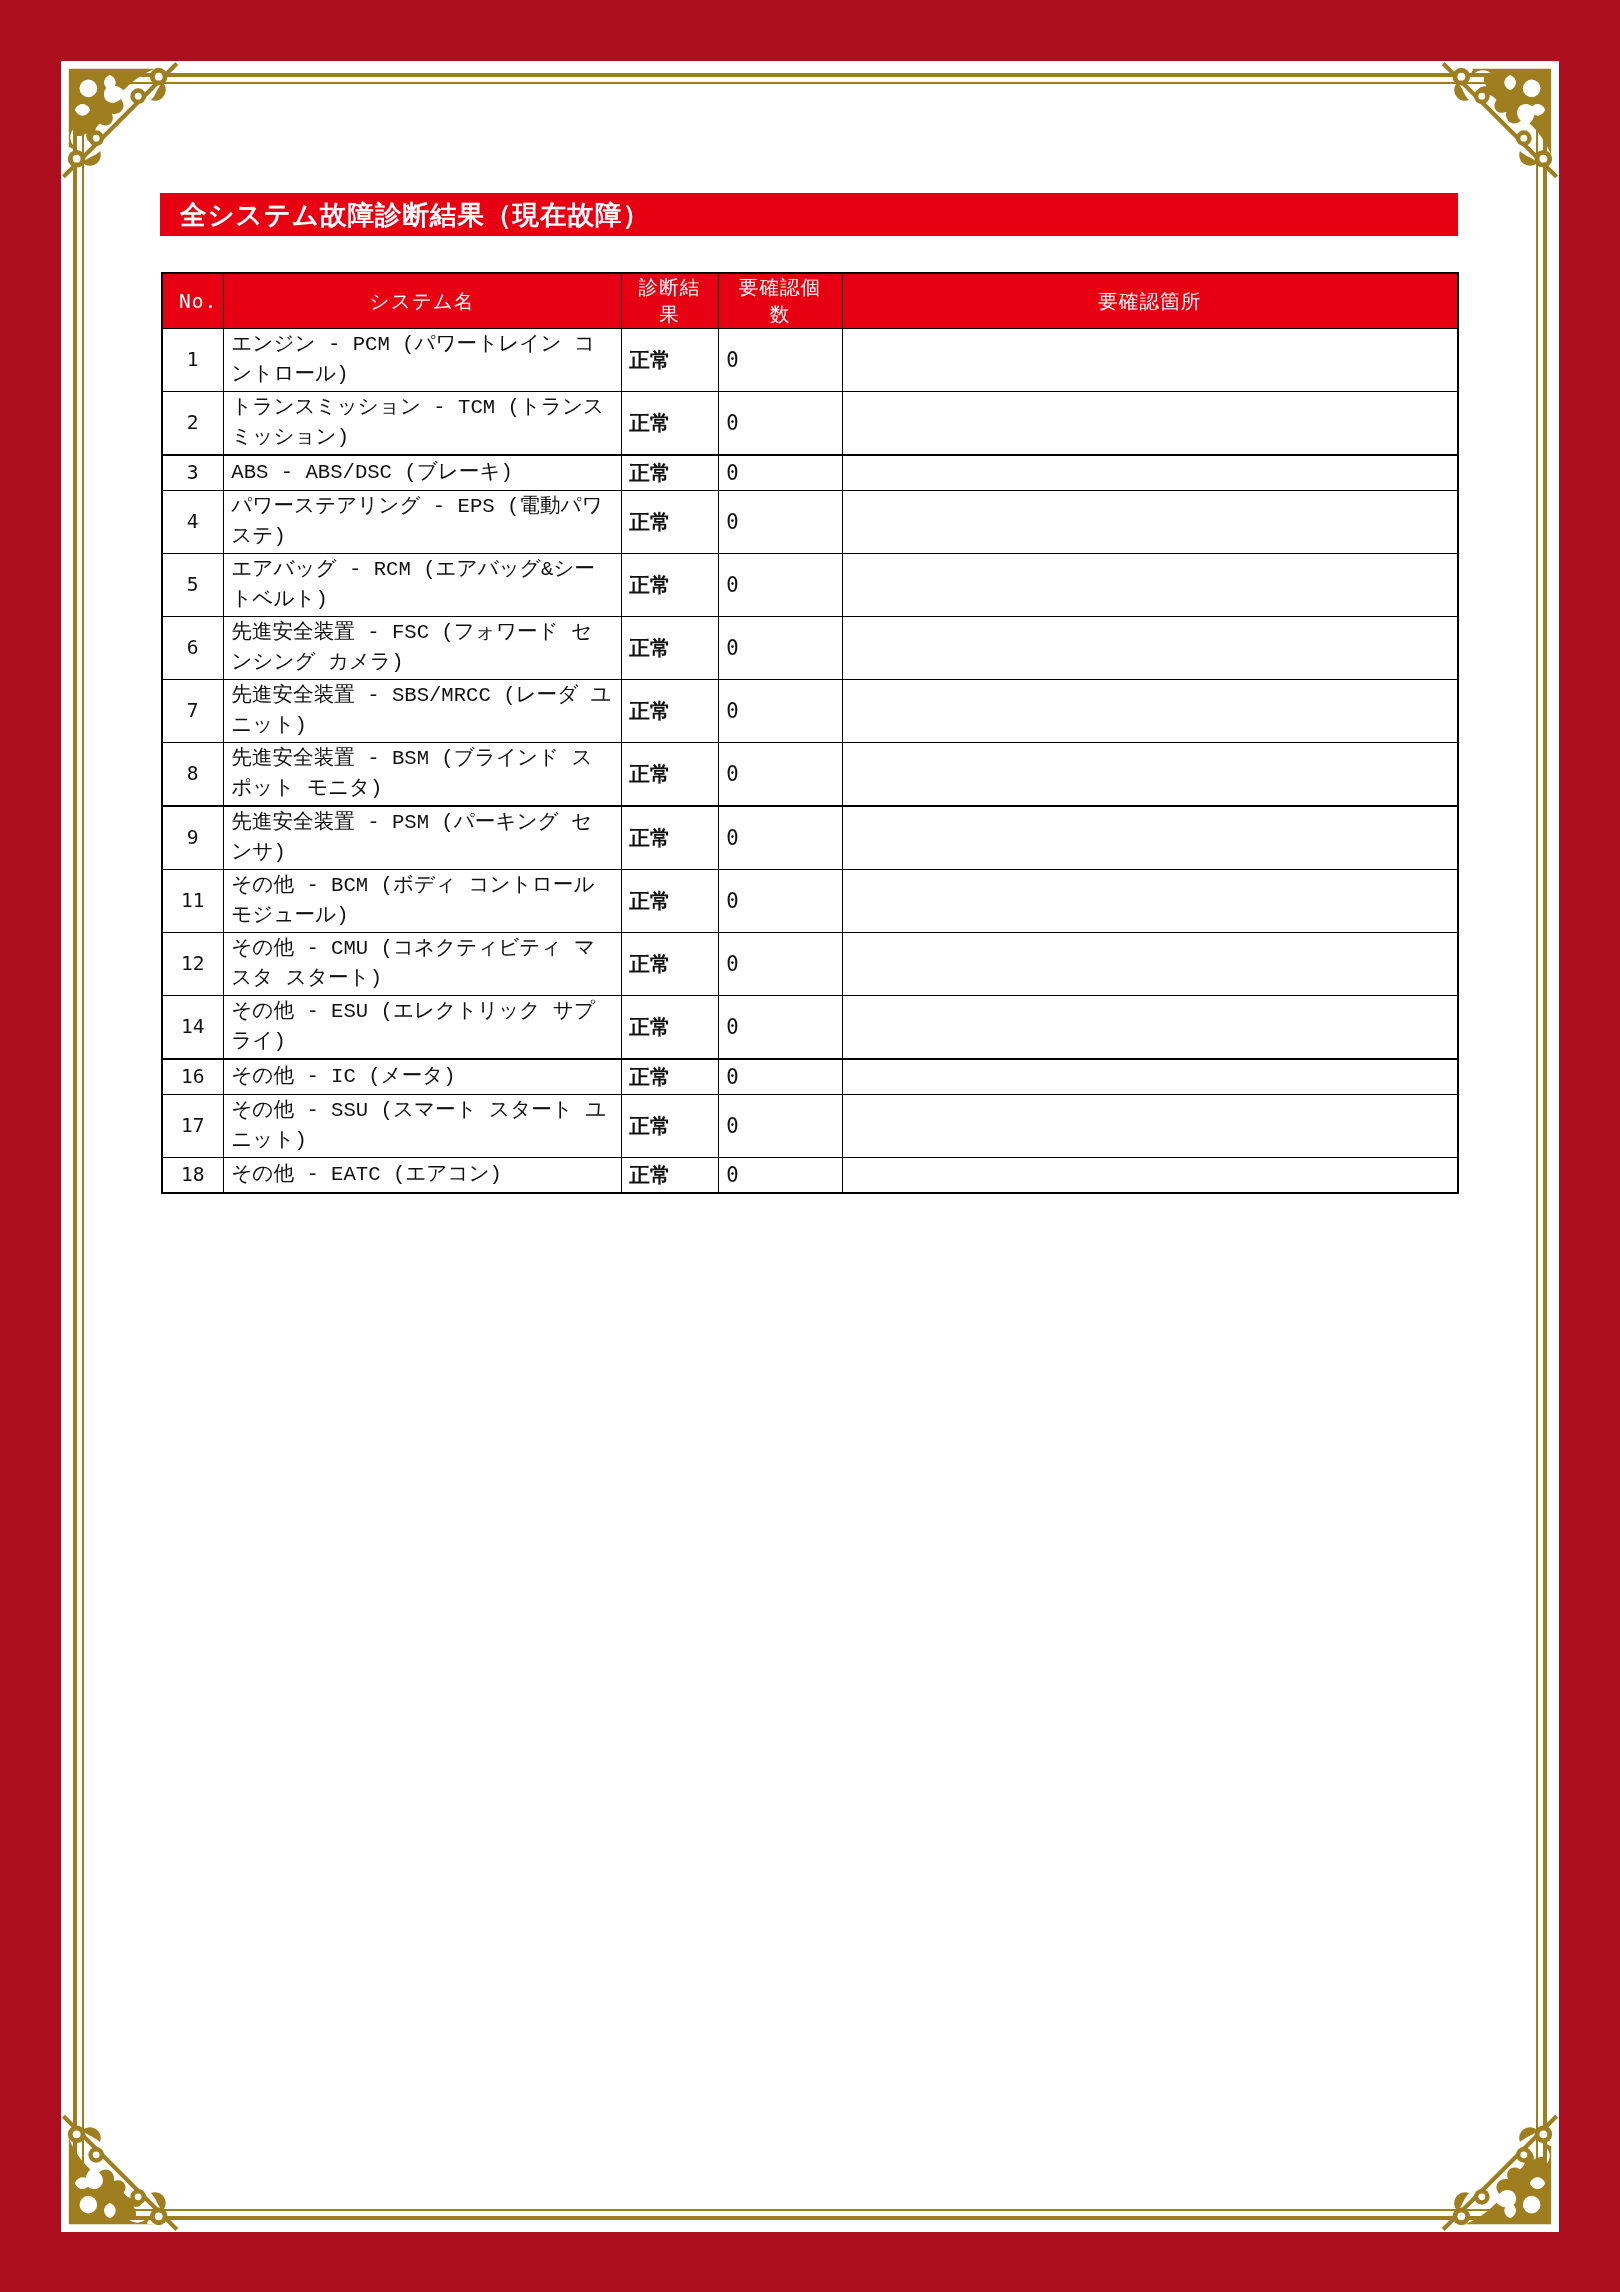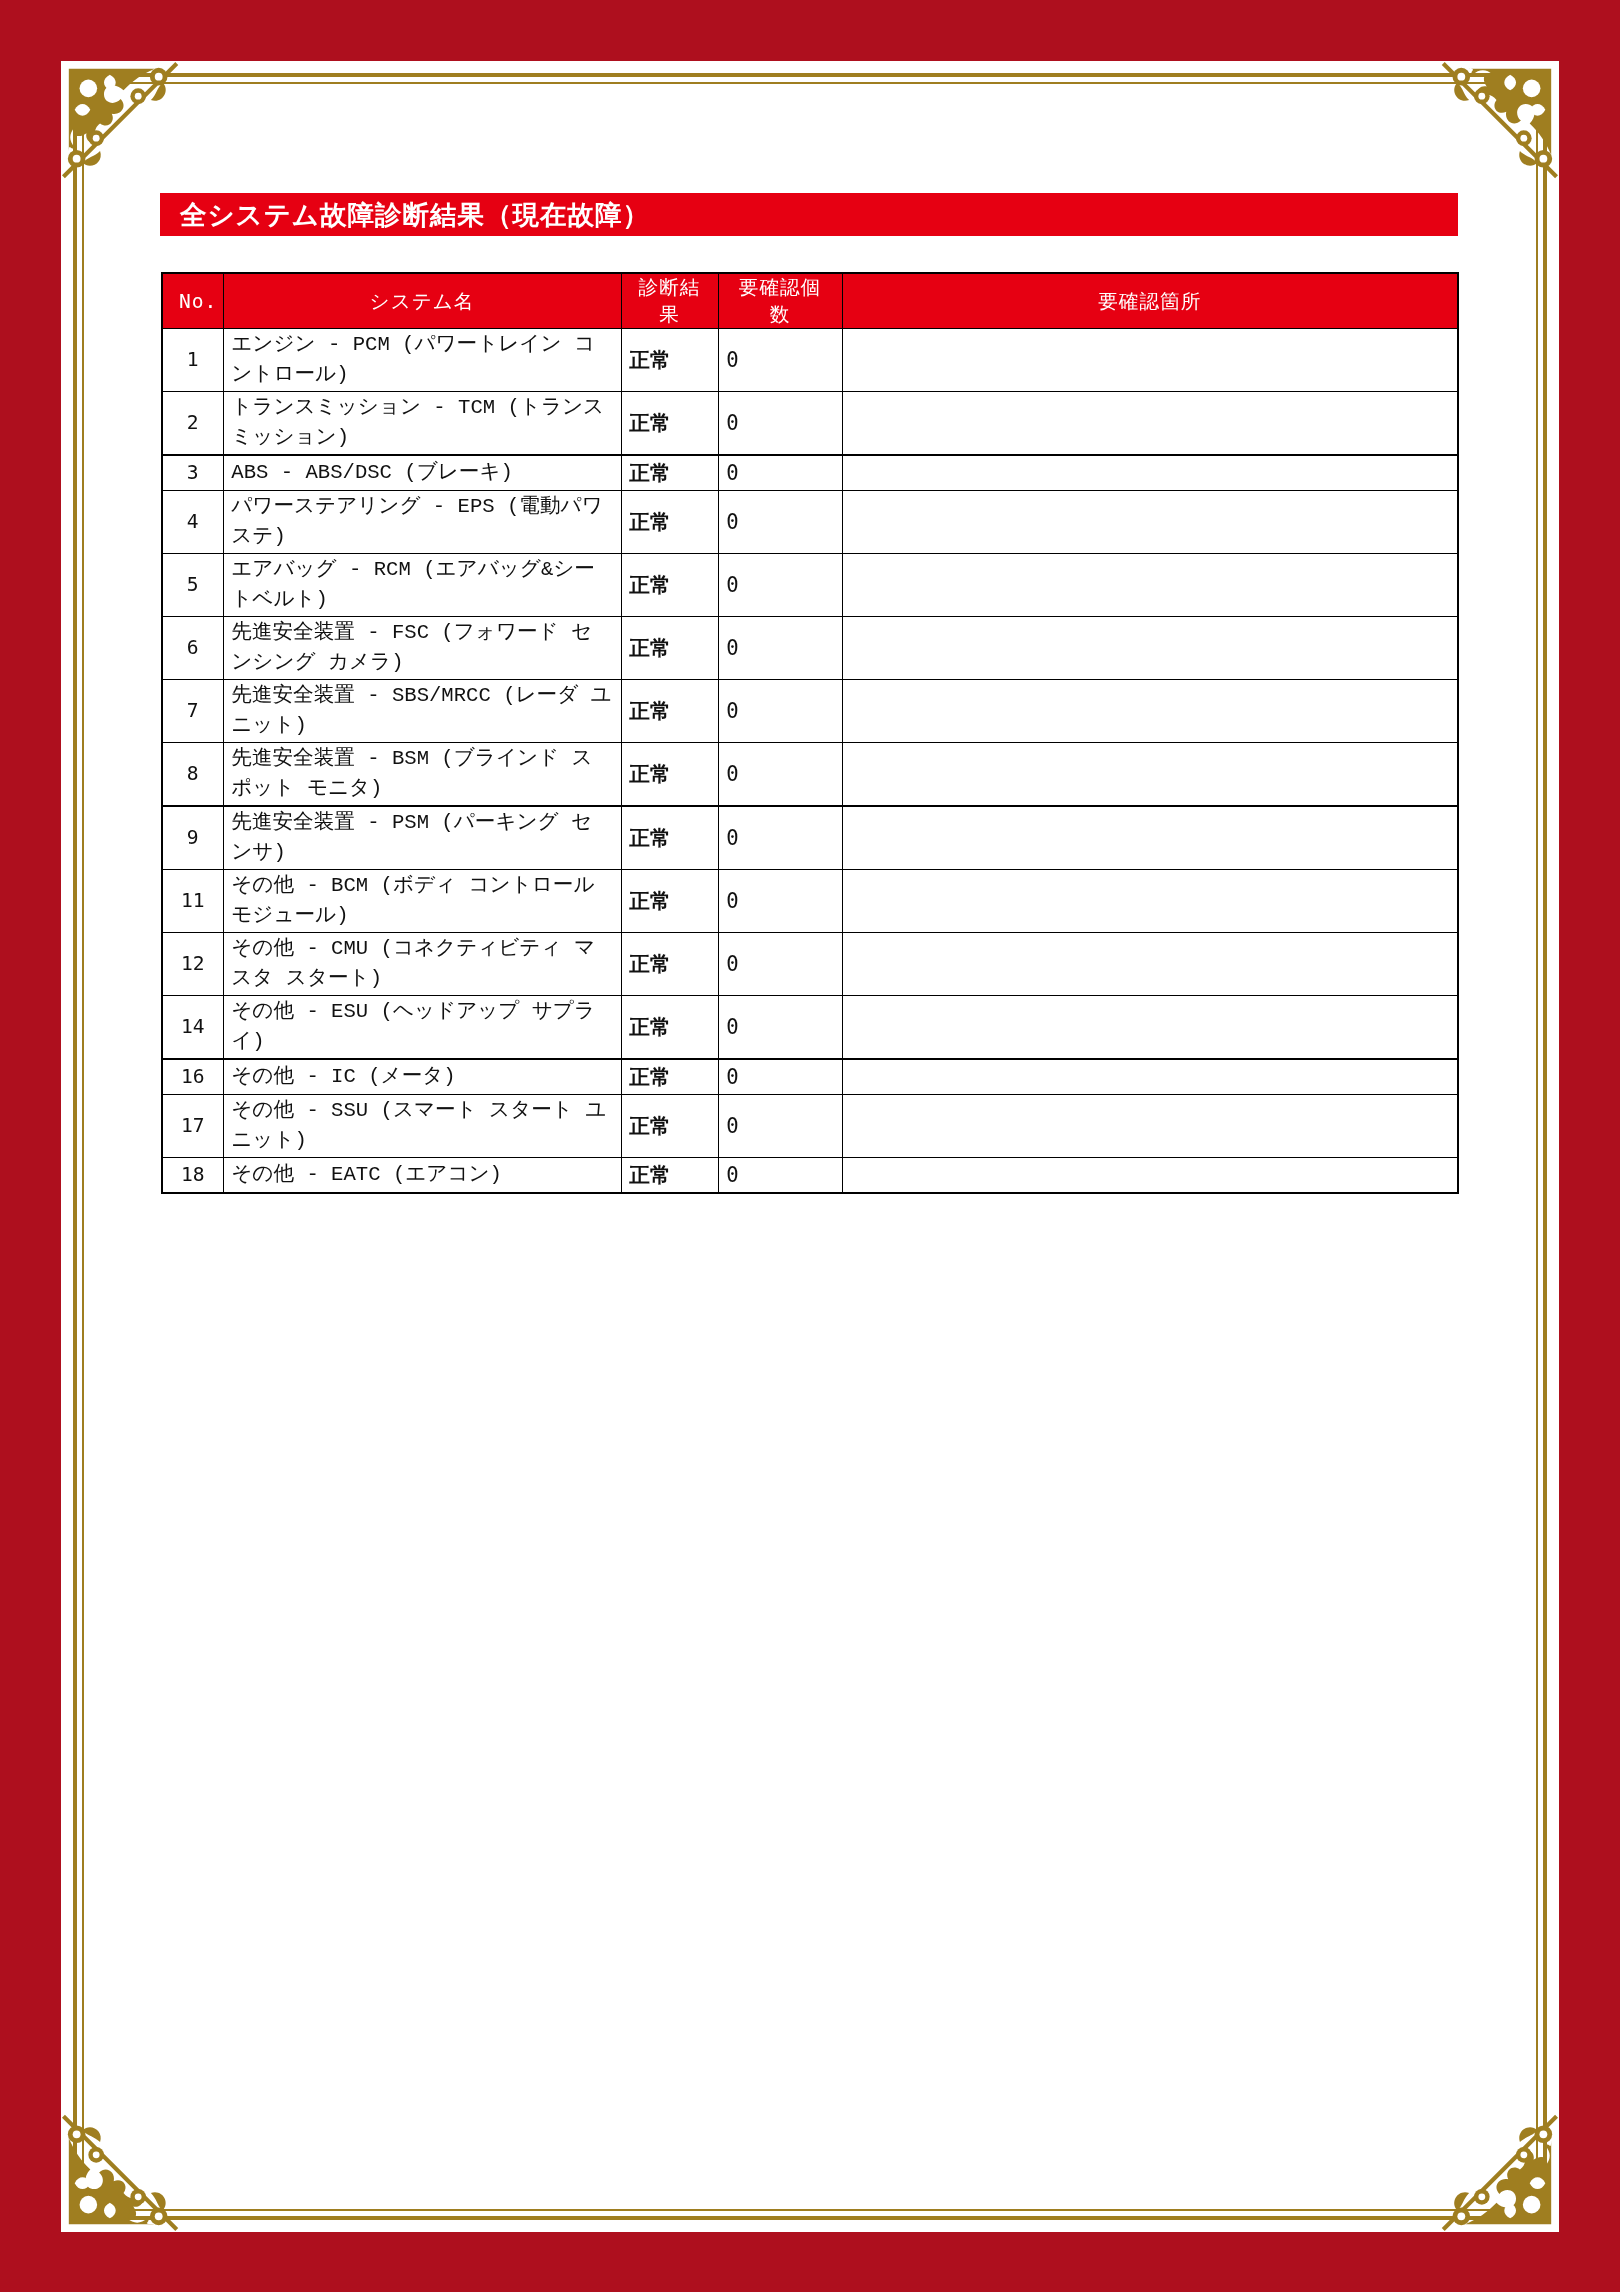--- a/index.html
+++ b/index.html
@@ -171,21 +171,21 @@
     </tr>
       <tr style="">
       <td class="c-no">12</td>
       <td class="c-sys">その他 - CMU (コネクティビティ マスタ スタート)</td>
       <td class="c-res">正常</td>
       <td class="c-cnt">0</td>
       <td class="c-loc"></td>
     </tr>
       <tr style="" class="thick">
       <td class="c-no">14</td>
-      <td class="c-sys">その他 - ESU (ヘッドアップ サプライ)</td>
+      <td class="c-sys">その他 - ESU (エレクトリック サプライ)</td>
       <td class="c-res">正常</td>
       <td class="c-cnt">0</td>
       <td class="c-loc"></td>
     </tr>
       <tr style="">
       <td class="c-no">16</td>
       <td class="c-sys">その他 - IC (メータ)</td>
       <td class="c-res">正常</td>
       <td class="c-cnt">0</td>
       <td class="c-loc"></td>

